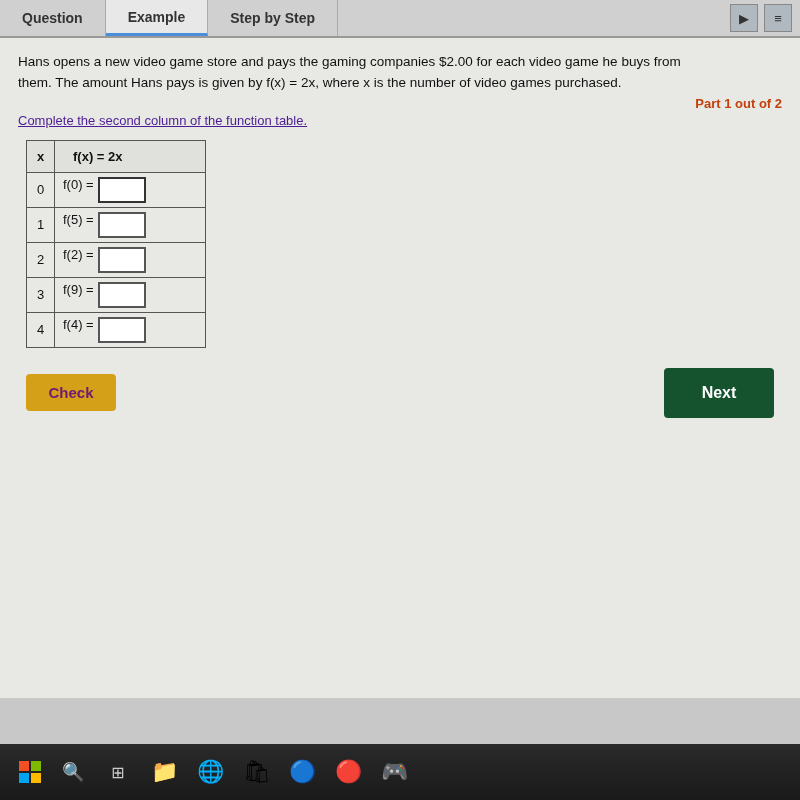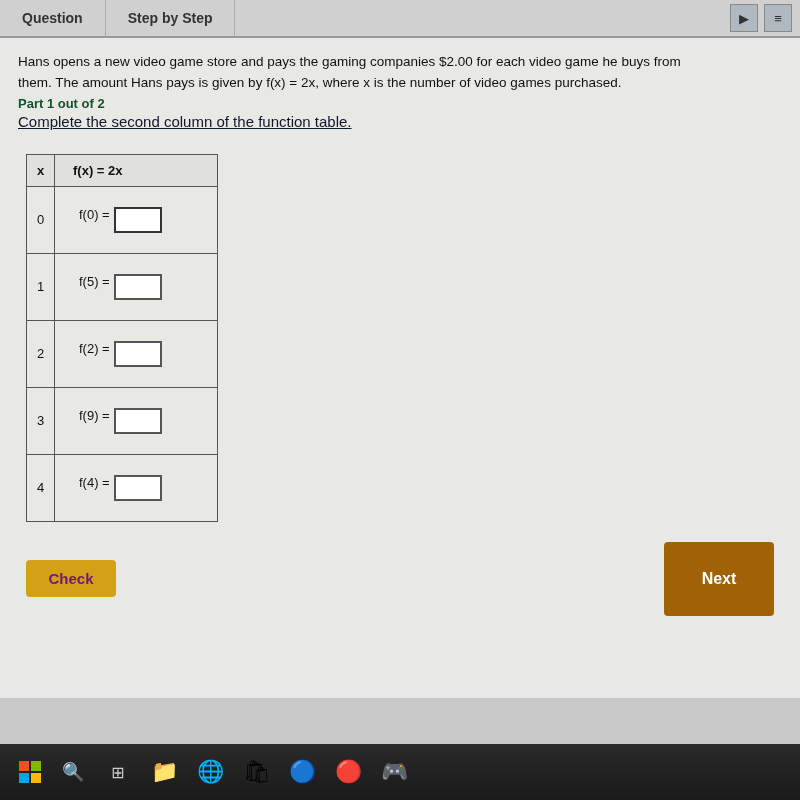--- a/index.html
+++ b/index.html
@@ -66,40 +66,41 @@
       font-size: 13.5px;
       color: #111;
       line-height: 1.55;
       margin-bottom: 2px;
       max-width: 700px;
     }
 
     .part-label {
       font-size: 13px;
       font-weight: bold;
-      color: #14532d;
+      color: #c2410c;
       margin-bottom: 2px;
+      text-align: right;
     }
 
     .instruction {
-      font-size: 15px;
-      color: #0f172a;
-      margin-bottom: 24px;
+      font-size: 13px;
+      color: #4c1d95;
+      margin-bottom: 12px;
       text-decoration: underline;
     }
 
     
     .function-table {
       border-collapse: collapse;
       margin-bottom: 20px;
       margin-left: 8px;
     }
     .function-table td, .function-table th {
       border: 1.5px solid #555;
-      padding: 16px;
+      padding: 0;
     }
     .function-table .header-row td {
       background: #e0e0dc;
       font-size: 13px;
       font-weight: bold;
       padding: 4px 10px;
       color: #111;
     }
     .function-table .data-row td {
       background: #e8e8e4;
@@ -154,24 +155,24 @@
       border: none;
       padding: 10px 22px;
       font-size: 15px;
       font-weight: bold;
       cursor: pointer;
       border-radius: 4px;
       min-width: 90px;
     }
 
     .next-button {
-      background-color: #a16207;
+      background-color: #14532d;
       color: #fff;
       border: none;
-      padding: 28px 32px;
+      padding: 16px 32px;
       font-size: 16px;
       font-weight: bold;
       cursor: pointer;
       border-radius: 4px;
       min-width: 110px;
     }
 
     
     .taskbar {
       position: absolute;
@@ -232,20 +233,23 @@
       cursor: pointer;
       font-size: 22px;
     }
   </style>
 </head>
 <body>
 
 <div class="top-nav">
   <div class="nav-item">
     <span>Question</span>
+  </div>
+  <div class="nav-item active">
+    <span>Example</span>
   </div>
   <div class="nav-item">
     <span>Step by Step</span>
   </div>
   <div class="nav-icons">
     <div class="nav-icon-btn">▶</div>
     <div class="nav-icon-btn">≡</div>
   </div>
 </div>
 

